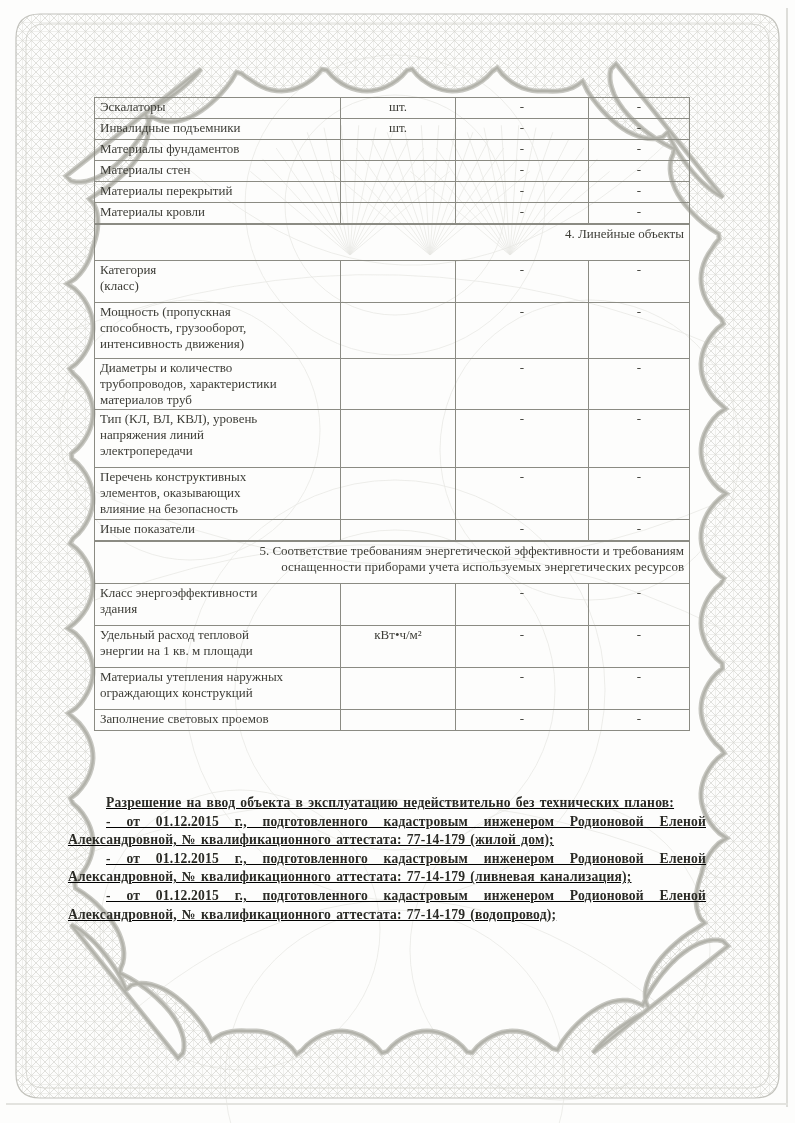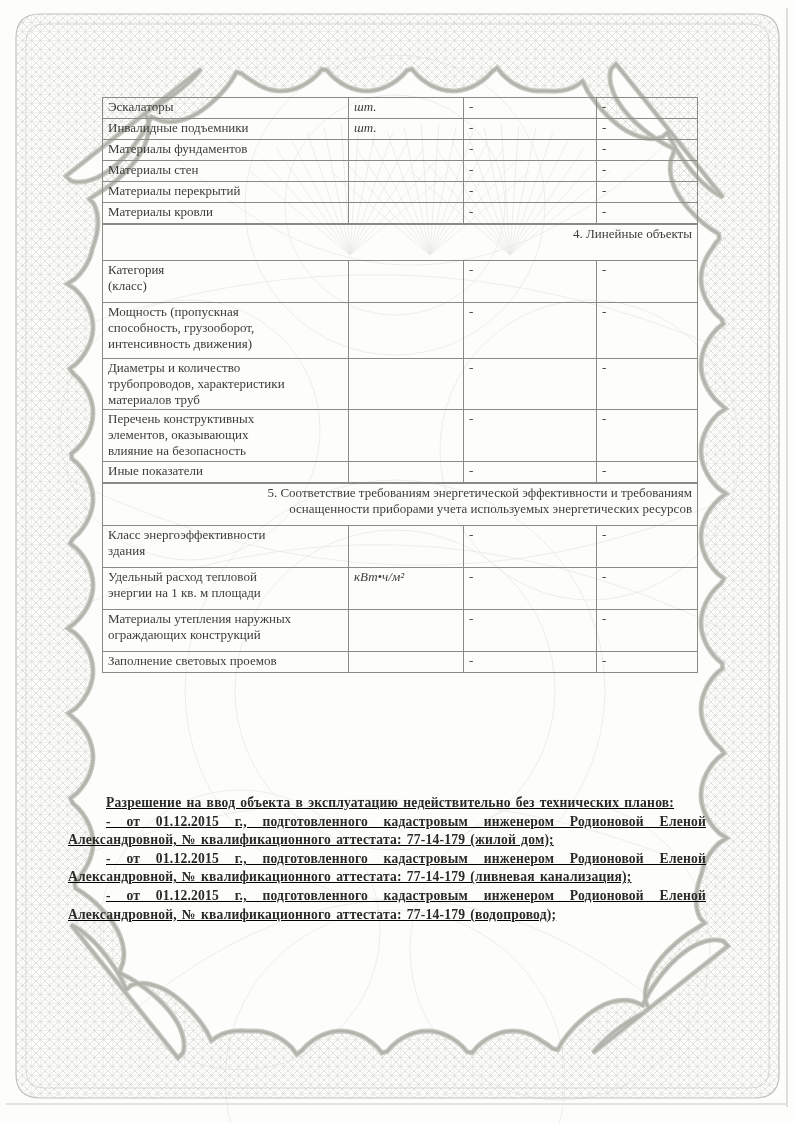--- a/index.html
+++ b/index.html
@@ -3,27 +3,27 @@
 <meta charset="utf-8">
 <style>
   html,body{margin:0;padding:0;background:#f3f3f1;}
   .page{
     position:relative;width:795px;height:1123px;background:#fdfdfc;overflow:hidden;
     font-family:"Liberation Serif","DejaVu Serif",serif;
   }
   .page-edge-right{position:absolute;top:8px;right:7px;bottom:16px;width:0;border-right:2px solid #dededa;}
   .page-edge-bottom{position:absolute;left:6px;right:7px;bottom:18px;height:0;border-bottom:2px solid #e3e3df;}
   .guilloche{position:absolute;left:0;top:0;pointer-events:none;}
-  .content{position:absolute;left:102px;top:97px;width:597px;color:#3d3d37;}
+  .content{position:absolute;left:94px;top:97px;width:597px;color:#3d3d37;}
   table.t{border-collapse:collapse;table-layout:fixed;width:595px;background:transparent;}
   table.t td{
     border:1px solid #8b8b83;padding:1px 5px 2px;font-size:13px;line-height:15.8px;
     vertical-align:top;white-space:pre-line;overflow:hidden;
   }
-  td.u,td.v{font-style:italic;}
+  td.u,td.v{text-align:center;}
   td.hd{text-align:right;font-size:13.5px;line-height:17px;padding:6px 4px 5px;vertical-align:middle;}
   tr.r21{height:21px}tr.r22{height:22px}tr.r36{height:36px}tr.r42{height:42px}
   tr.r48{height:48px}tr.r56{height:56px}tr.r58{height:58px}
   .notes{position:absolute;left:68px;top:794px;width:638px;text-decoration:underline;}
   .notes p{
     margin:0;font-weight:bold;font-size:13.6px;line-height:18.6px;text-align:justify;
     text-indent:38px;color:#2a2a25;letter-spacing:.2px;word-spacing:1.5px;
   }
 </style>
 </head>
@@ -182,20 +182,28 @@
         <td class="v">-</td>
       </tr>
       <tr class="r48">
         <td class="l">Диаметры и количество
 трубопроводов, характеристики
 материалов труб</td>
         <td class="u"></td>
         <td class="v">-</td>
         <td class="v">-</td>
       </tr>
+      <tr class="r58">
+        <td class="l">Тип (КЛ, ВЛ, КВЛ), уровень
+напряжения линий
+электропередачи</td>
+        <td class="u"></td>
+        <td class="v">-</td>
+        <td class="v">-</td>
+      </tr>
       <tr class="r48">
         <td class="l">Перечень конструктивных
 элементов, оказывающих
 влияние на безопасность</td>
         <td class="u"></td>
         <td class="v">-</td>
         <td class="v">-</td>
       </tr>
       <tr class="r21">
         <td class="l">Иные показатели</td>

